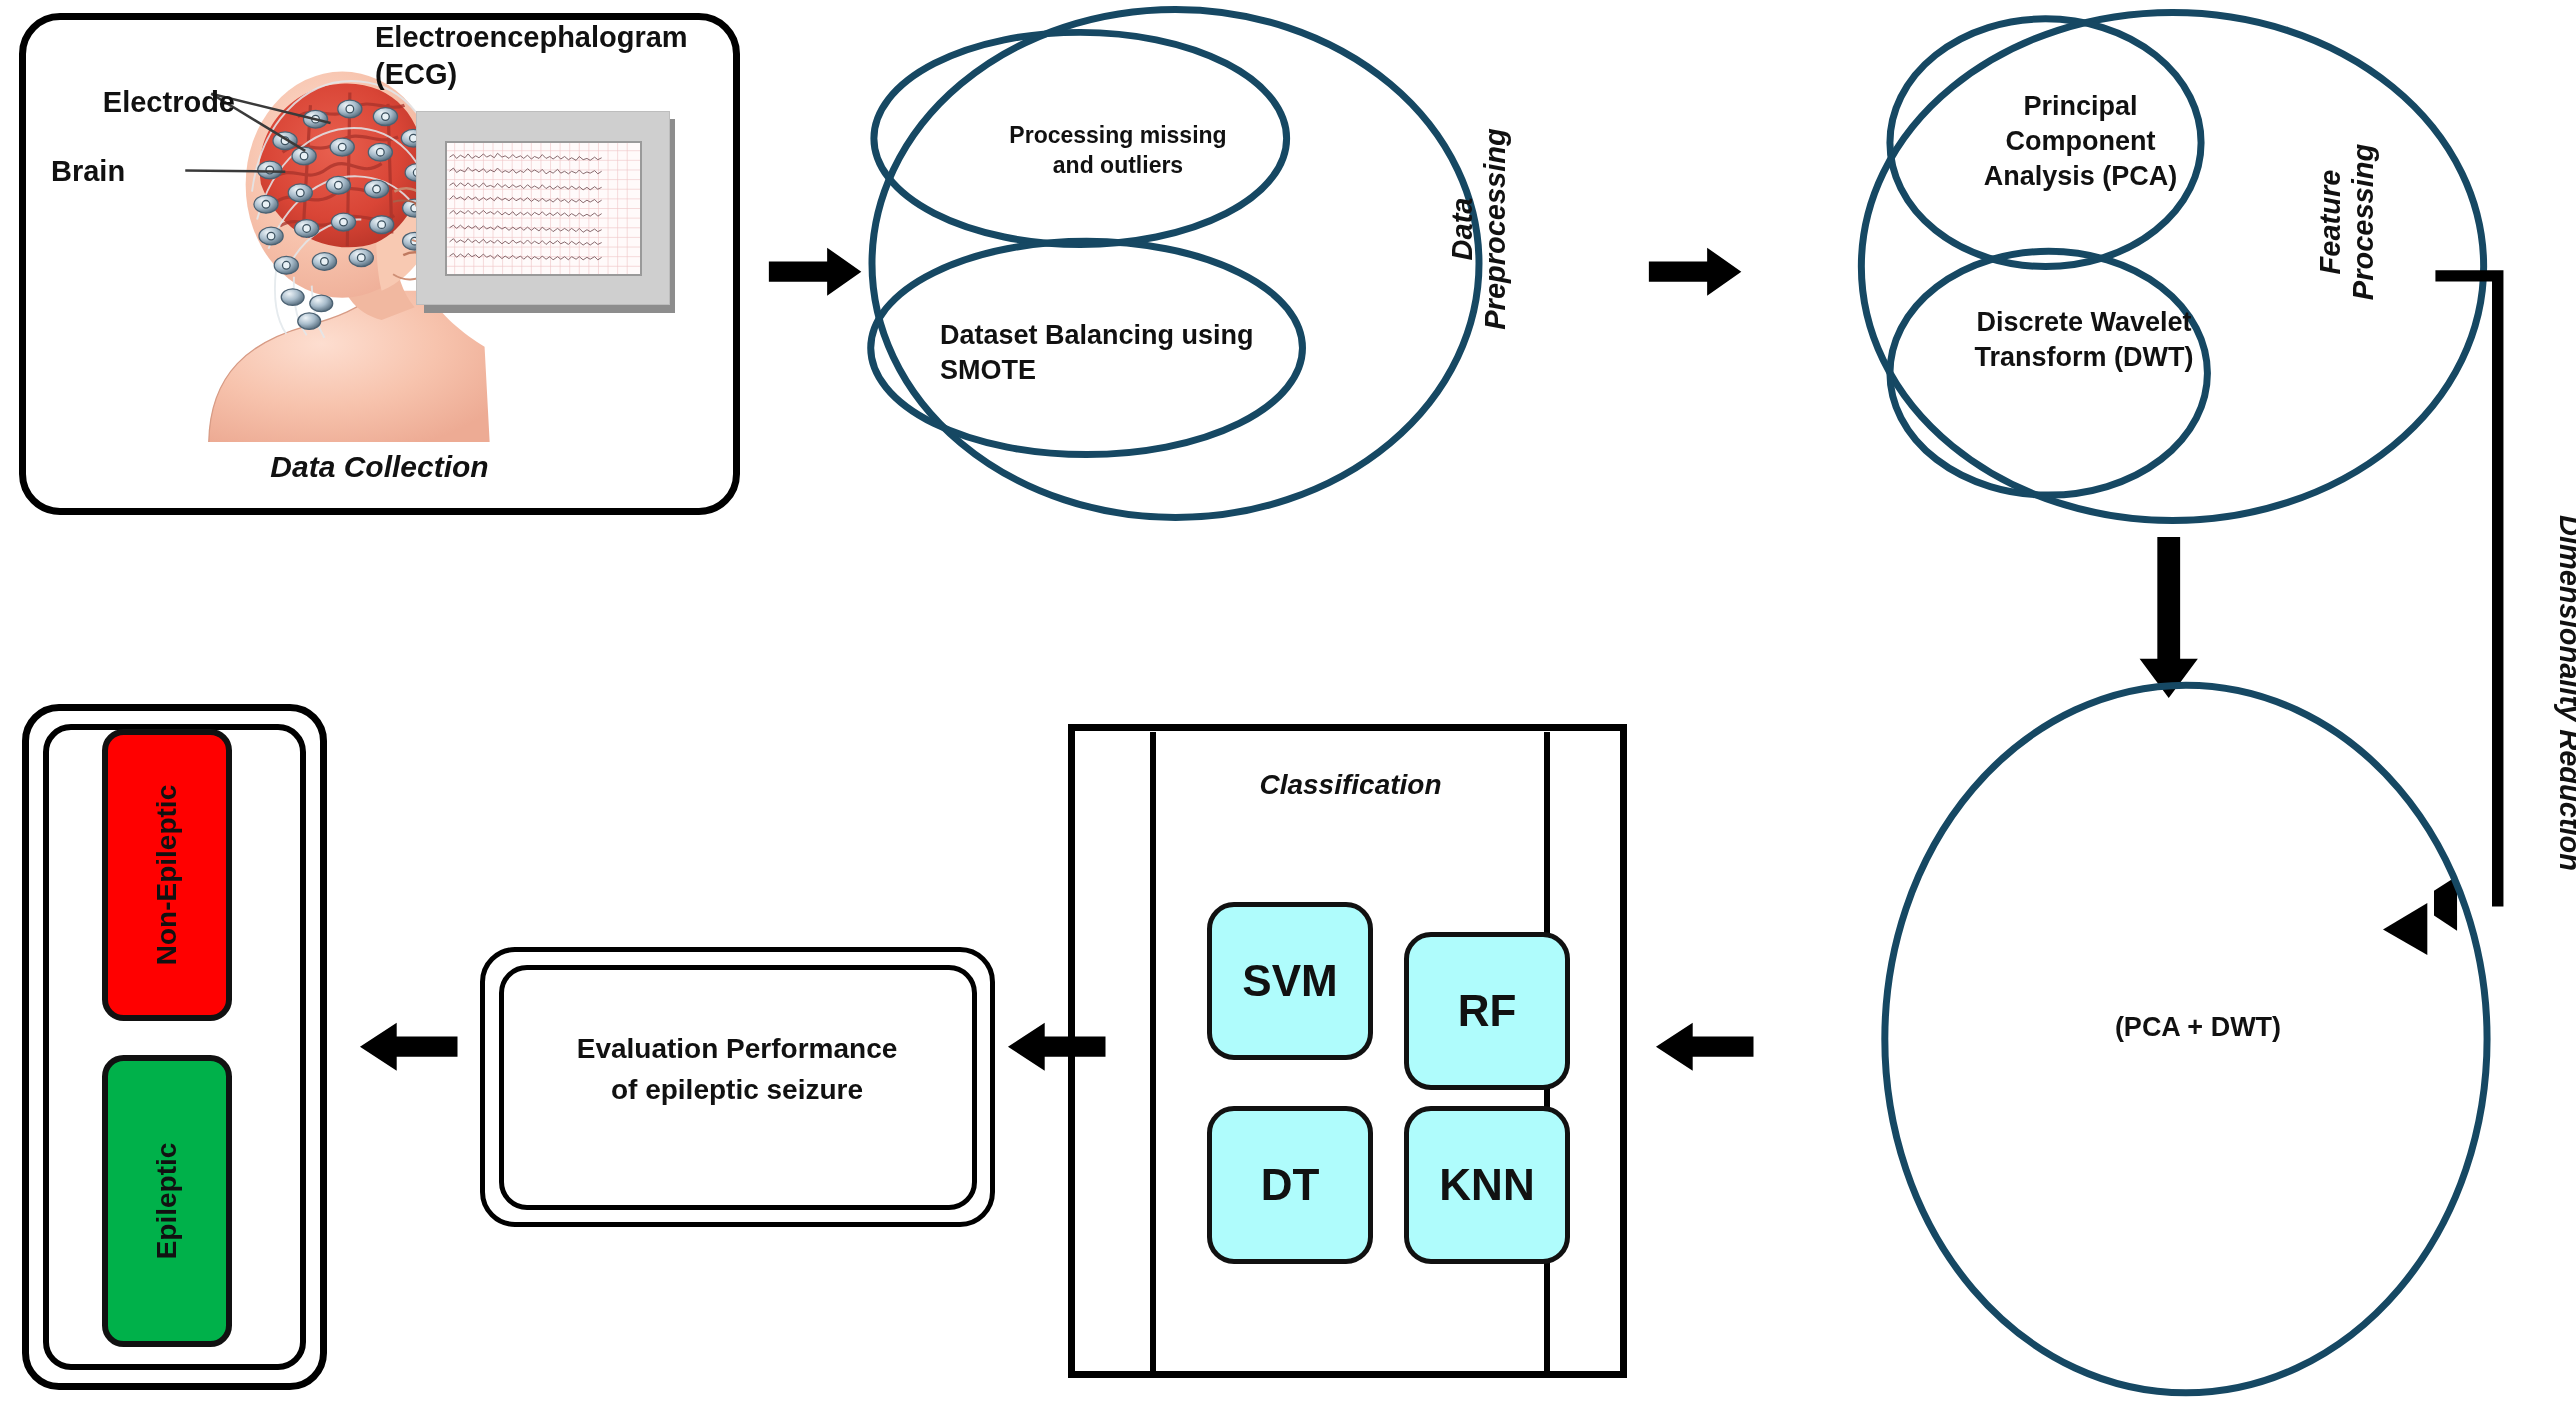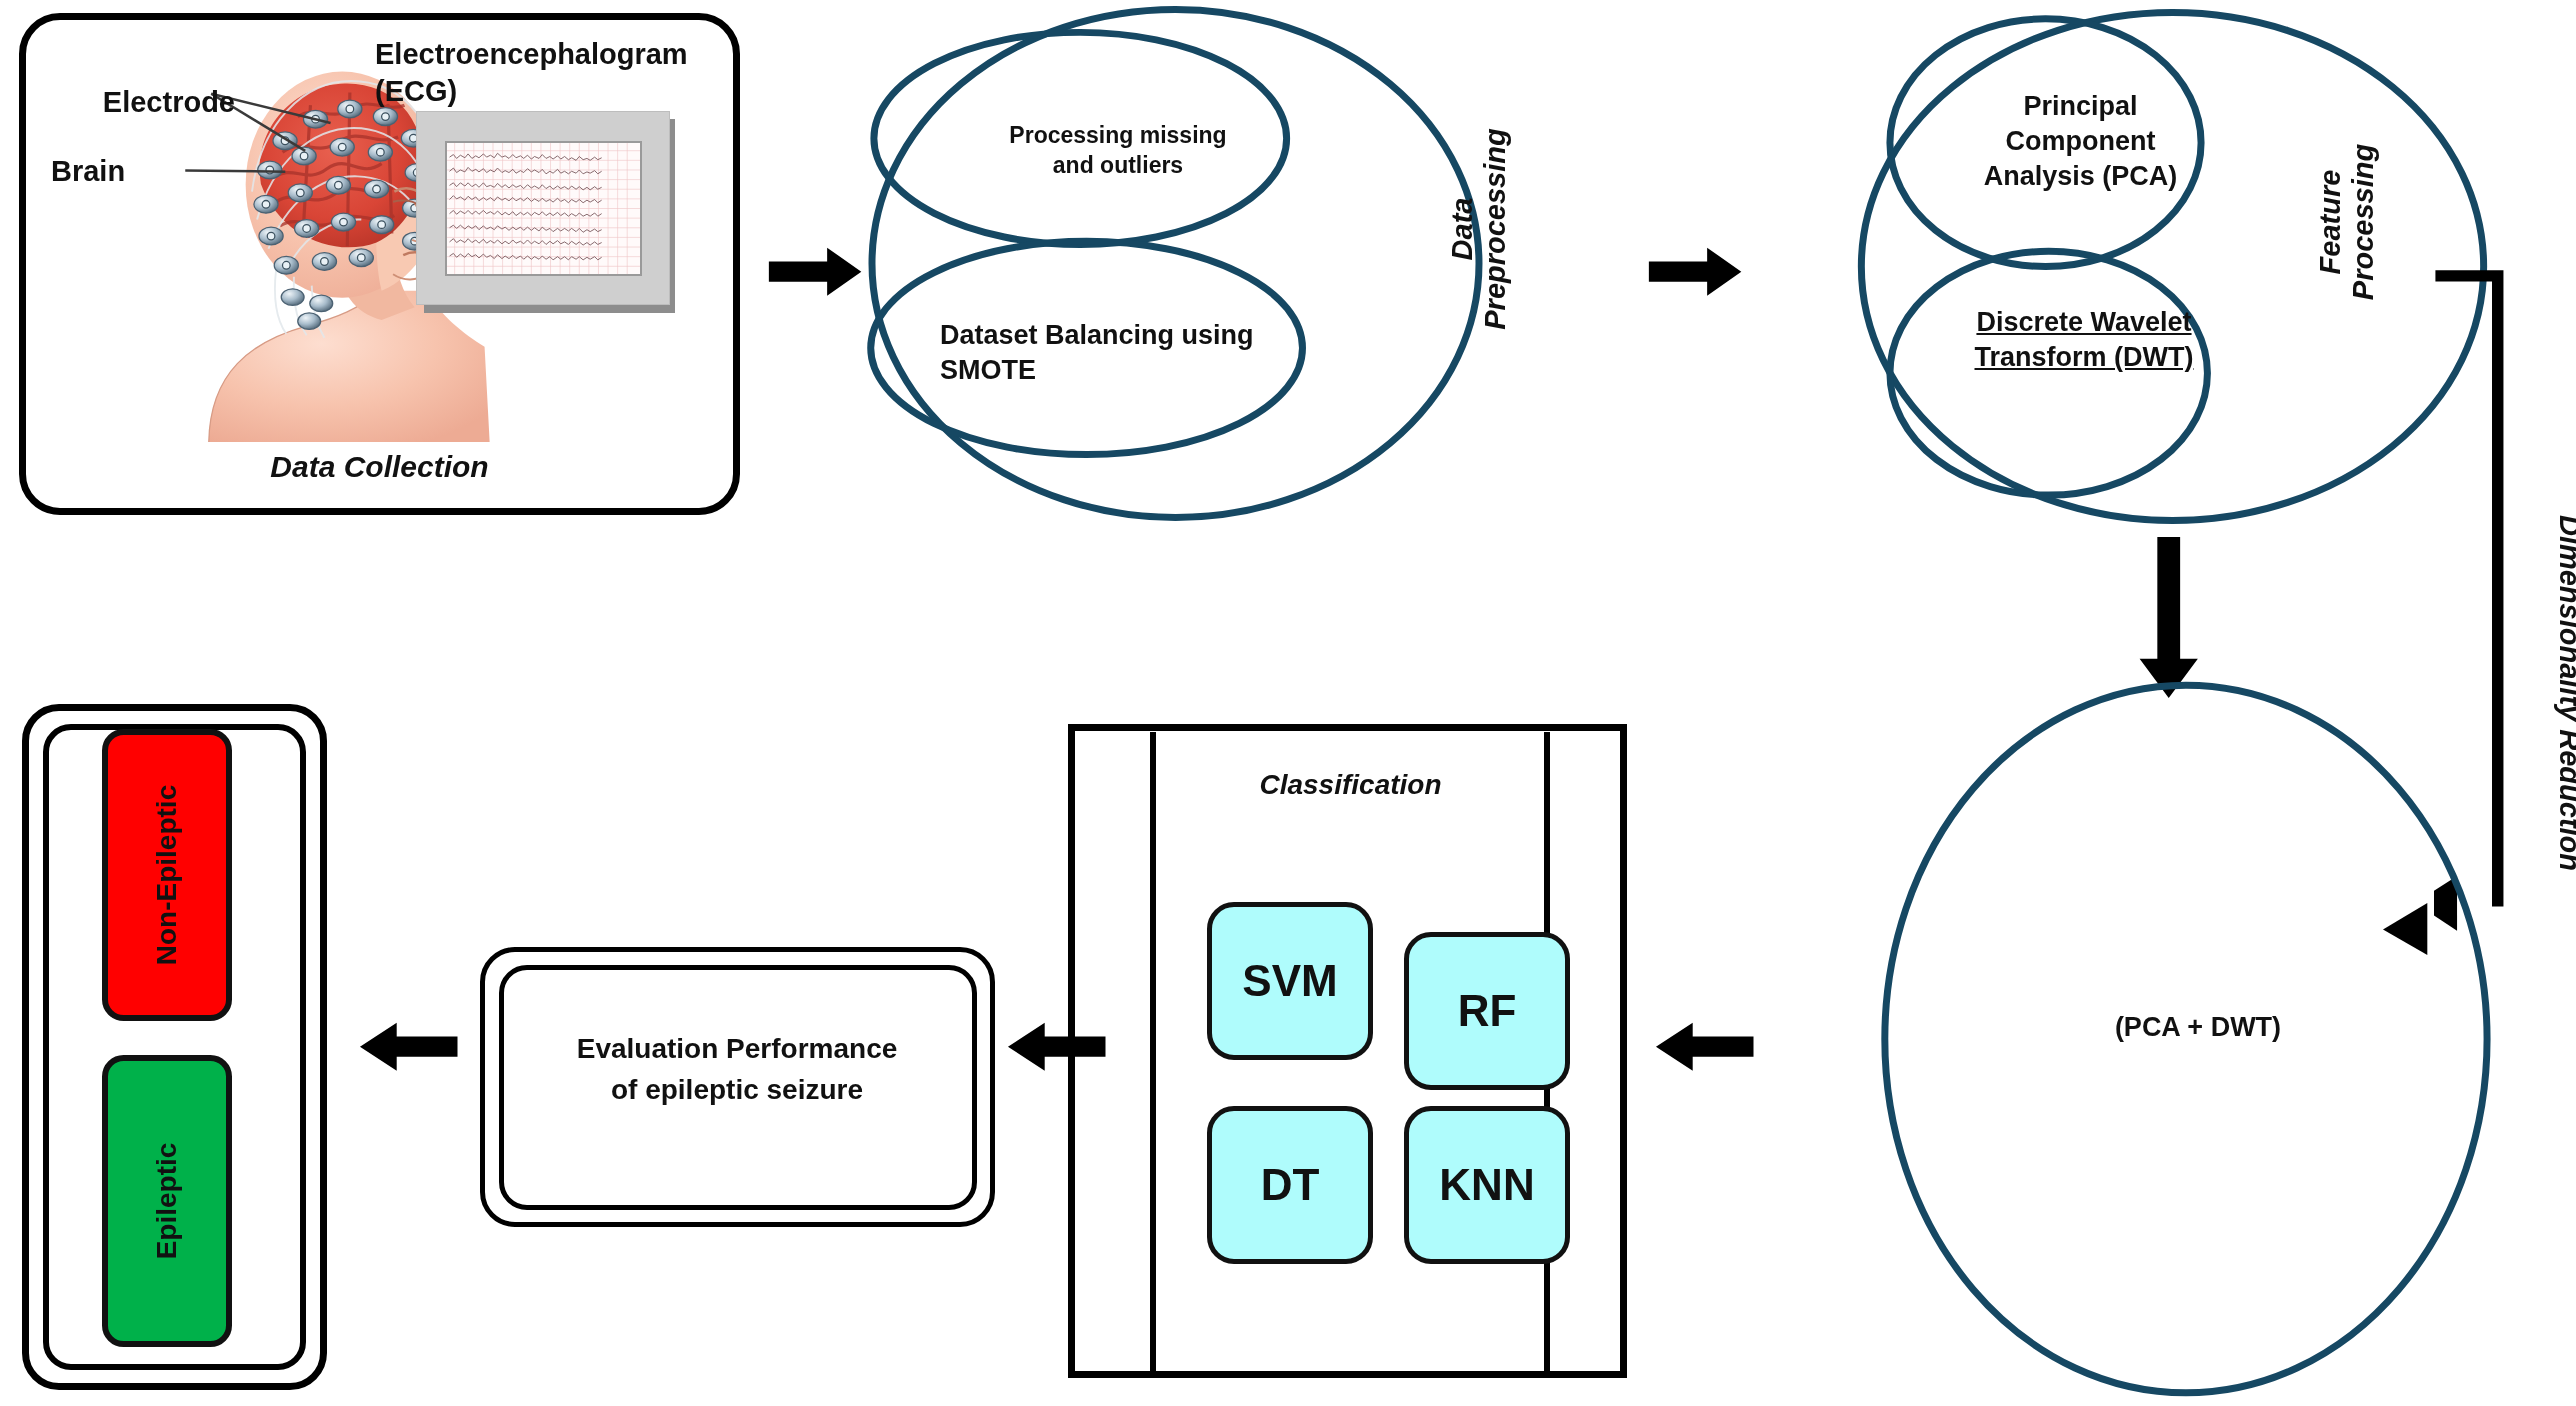--- a/index.html
+++ b/index.html
@@ -9,21 +9,21 @@
   .abs{position:absolute;}
   .ctr{display:flex;align-items:center;justify-content:center;text-align:center;}
 
   
   #dc-panel{left:19px;top:12.7px;width:721px;height:502px;
             border:7px solid #000;border-radius:41px;background:#fff;box-sizing:border-box;}
   #dc-caption{left:19px;top:445px;width:721px;height:44px;
               font-size:30px;font-weight:700;font-style:italic;}
   #lbl-electrode{left:51px;top:84px;width:184px;height:36px;font-size:29px;font-weight:700;}
   #lbl-brain{left:51px;top:153px;width:133px;height:36px;font-size:29px;font-weight:700;}
-  #lbl-eeg{left:375px;top:36px;width:356px;height:89px;font-size:29px;font-weight:700;
+  #lbl-eeg{left:375px;top:19px;width:356px;height:89px;font-size:29px;font-weight:700;
            text-align:left;line-height:1.28;}
 
   
   #head-wrap{left:191px;top:67px;width:305px;height:375px;}
   
   #ecg-monitor{left:416px;top:111px;width:254px;height:194px;background:#cfcfcf;
                border:1.9px solid #bdbdbd;box-sizing:border-box;}
   #ecg-shadow{left:666px;top:119px;width:9px;height:194px;background:#8d8d8d;}
   #ecg-shadow2{left:424px;top:305px;width:250px;height:7.6px;background:#8d8d8d;}
   #ecg-screen{left:445px;top:141px;width:197px;height:135px;
@@ -35,21 +35,21 @@
 
   #dp-group{left:864px;top:0px;width:623px;height:527px;}
   #dp-t1{left:953px;top:121px;width:330px;font-size:23px;}
   #dp-t2{left:940px;top:318px;width:356px;font-size:27px;text-align:left;}
   #dp-side{left:1331px;top:210px;width:267px;height:38px;
            font-size:29px;font-weight:700;font-style:italic;
            transform:rotate(-90deg);transform-origin:center center;text-align:center;}
 
   #fp-group{left:1855px;top:6.4px;width:635px;height:521px;}
   #fp-t1{left:1944px;top:89px;width:273px;font-size:27px;}
-  #fp-t2{left:1941px;top:305px;width:286px;font-size:27px;text-decoration:underline;}
+  #fp-t2{left:1941px;top:305px;width:286px;font-size:27px;}
   #fp-side{left:2199px;top:203px;width:267px;height:38px;
            font-size:29px;font-weight:700;font-style:italic;
            transform:rotate(-90deg);transform-origin:center center;text-align:center;}
 
   
   #hfs-group{left:1881px;top:680px;width:648px;height:718px;}
   #hfs-t{left:1963px;top:1010px;width:470px;font-size:27px;}
 
   
   #dim-side{left:2357px;top:674px;width:419px;height:38px;

